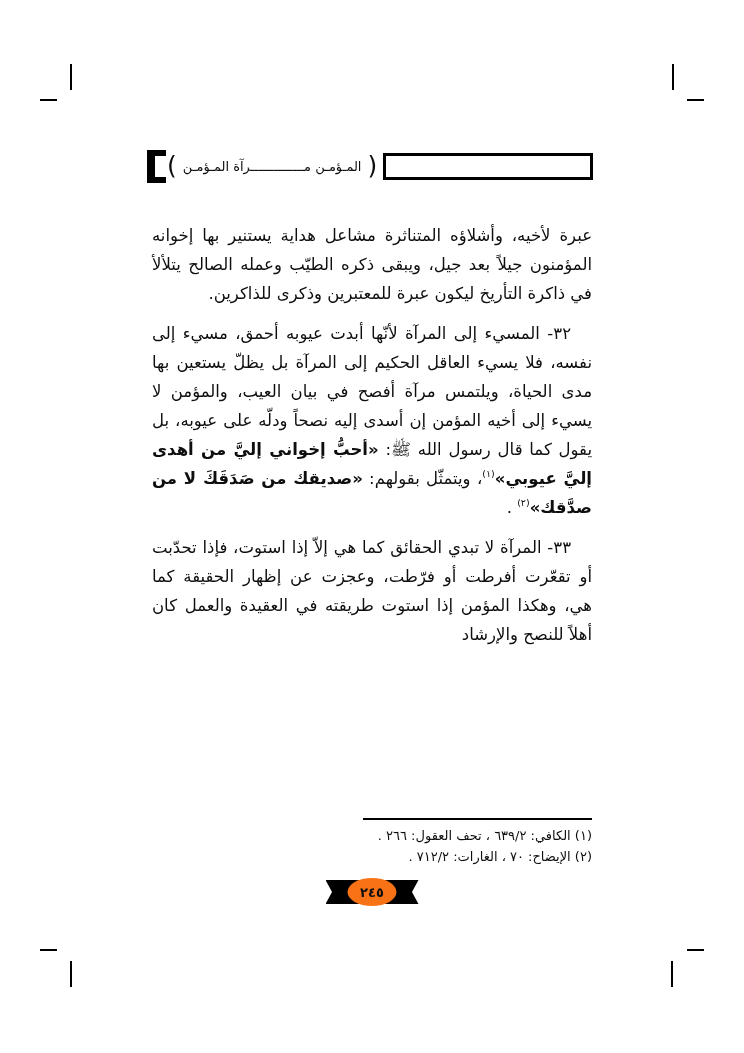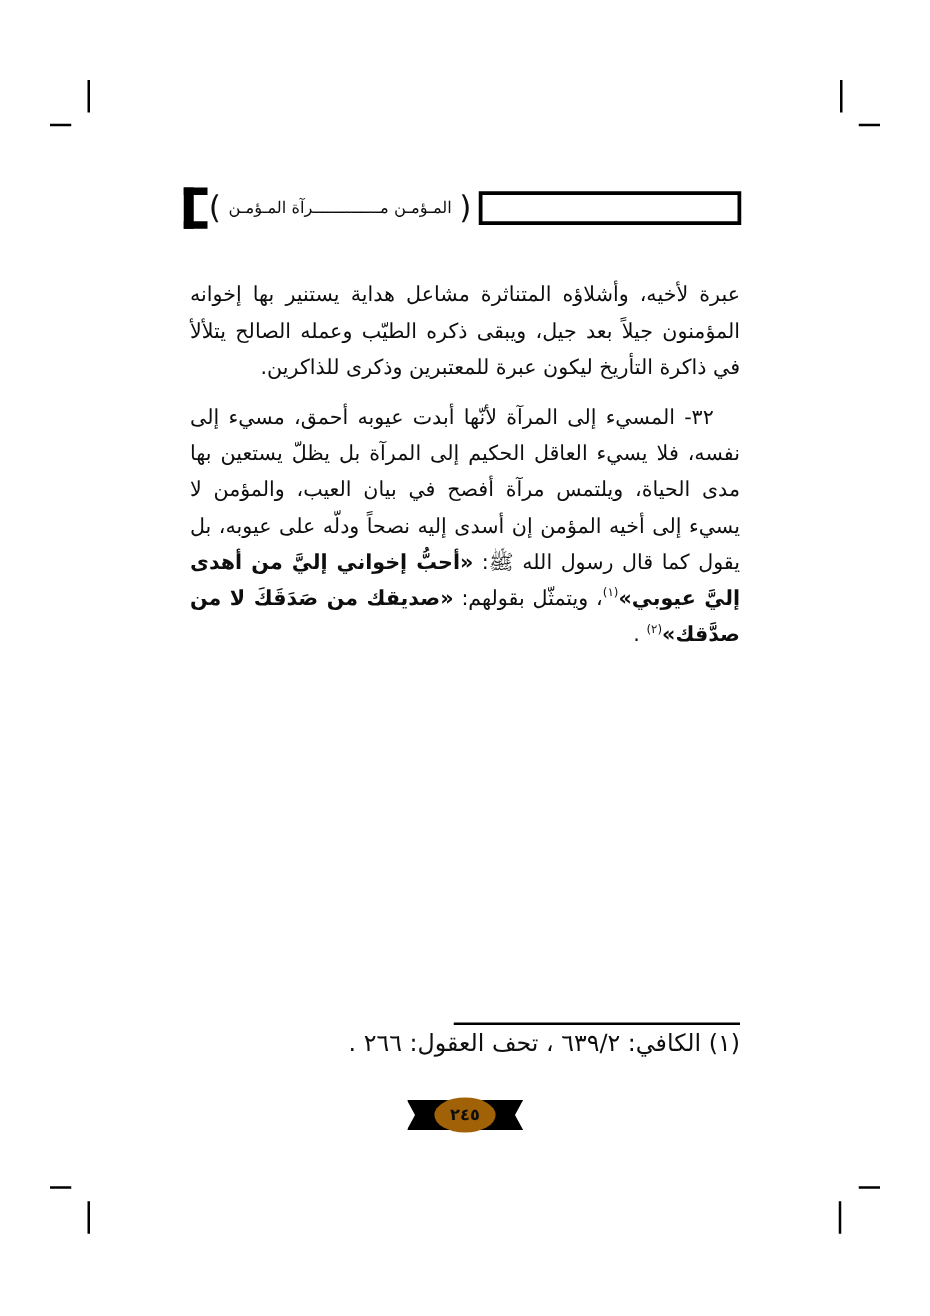--- a/index.html
+++ b/index.html
@@ -43,36 +43,36 @@
   .text-col p { margin-bottom: 11px; }
   .text-col p.indent { text-indent: 21px; }
   .q { font-weight: bold; }
   .fnref {
     font-size: 9.5px; vertical-align: 7px; line-height: 0; font-weight: normal;
   }
   
   .footnotes {
     position: absolute; top: 818px; left: 152px; width: 440px;
     direction: rtl; text-align: right;
-    font-size: 19px; line-height: 21px;
+    font-size: 13px; line-height: 21px;
   }
   .fn-rule { width: 229px; height: 2px; background: #000; margin-bottom: 5px; }
   
   .pagenum-wrap {
     position: absolute; top: 880px; left: 0; width: 744px;
     display: flex; justify-content: center;
   }
   .pagenum { position: relative; width: 93px; height: 24px; }
   .pagenum-bar {
     position: absolute; inset: 0; background: #000;
     clip-path: polygon(0 0, 100% 0, 93% 50%, 100% 100%, 0 100%, 7% 50%);
   }
   .pagenum-oval {
     position: absolute; left: 50%; top: 50%; transform: translate(-50%, -50%);
-    width: 49px; height: 28px; background: #a16207; border-radius: 50%;
+    width: 49px; height: 28px; background: #f97316; border-radius: 50%;
     display: flex; align-items: center; justify-content: center;
     font-size: 13px; font-weight: bold; direction: rtl;
   }
 </style>
 </head>
 <body>
 
 <div class="crop" style="left:70px;  top:64px;  width:2px;  height:26px;"></div>
 <div class="crop" style="left:40px;  top:99px;  width:17px; height:2px;"></div>
 <div class="crop" style="left:672px; top:64px;  width:2px;  height:26px;"></div>
@@ -86,25 +86,27 @@
   <div class="header-bracket"></div>
   <span class="header-paren">(</span>
   <span class="header-title">المـؤمـن مــــــــــــــرآة المـؤمـن</span>
   <span class="header-paren">)</span>
   <div class="header-rule"></div>
 </div>
 
 <div class="text-col">
   <p>عبرة لأخيه، وأشلاؤه المتناثرة مشاعل هداية يستنير بها إخوانه المؤمنون جيلاً بعد جيل، ويبقى ذكره الطيّب وعمله الصالح يتلألأ في ذاكرة التأريخ ليكون عبرة للمعتبرين وذكرى للذاكرين.</p>
   <p class="indent"><span>٣٢- المسيء إلى المرآة لأنّها أبدت عيوبه أحمق، مسيء إلى نفسه، فلا يسيء العاقل الحكيم إلى المرآة بل يظلّ يستعين بها مدى الحياة، ويلتمس مرآة أفصح في بيان العيب، والمؤمن لا يسيء إلى أخيه المؤمن إن أسدى إليه نصحاً ودلّه على عيوبه، بل يقول كما قال رسول الله ﷺ: </span><span class="q">«أحبُّ إخواني إليَّ من أهدى إليَّ عيوبي»</span><span class="fnref">(١)</span><span>، ويتمثّل بقولهم: </span><span class="q">«صديقك من صَدَقَكَ لا من صدَّقك»</span><span class="fnref">(٢)</span><span> .</span></p>
+  <p class="indent">٣٣- المرآة لا تبدي الحقائق كما هي إلاّ إذا استوت، فإذا تحدّبت أو تقعّرت أفرطت أو فرّطت، وعجزت عن إظهار الحقيقة كما هي، وهكذا المؤمن إذا استوت طريقته في العقيدة والعمل كان أهلاً للنصح والإرشاد</p>
 </div>
 
 <div class="footnotes">
   <div class="fn-rule"></div>
   <div>(١) الكافي: ٦٣٩/٢ ، تحف العقول: ٢٦٦ .</div>
+  <div>(٢) الإيضاح: ٧٠ ، الغارات: ٧١٢/٢ .</div>
 </div>
 
 <div class="pagenum-wrap">
   <div class="pagenum">
     <div class="pagenum-bar"></div>
     <div class="pagenum-oval">٢٤٥</div>
   </div>
 </div>
 
 </body></html>

